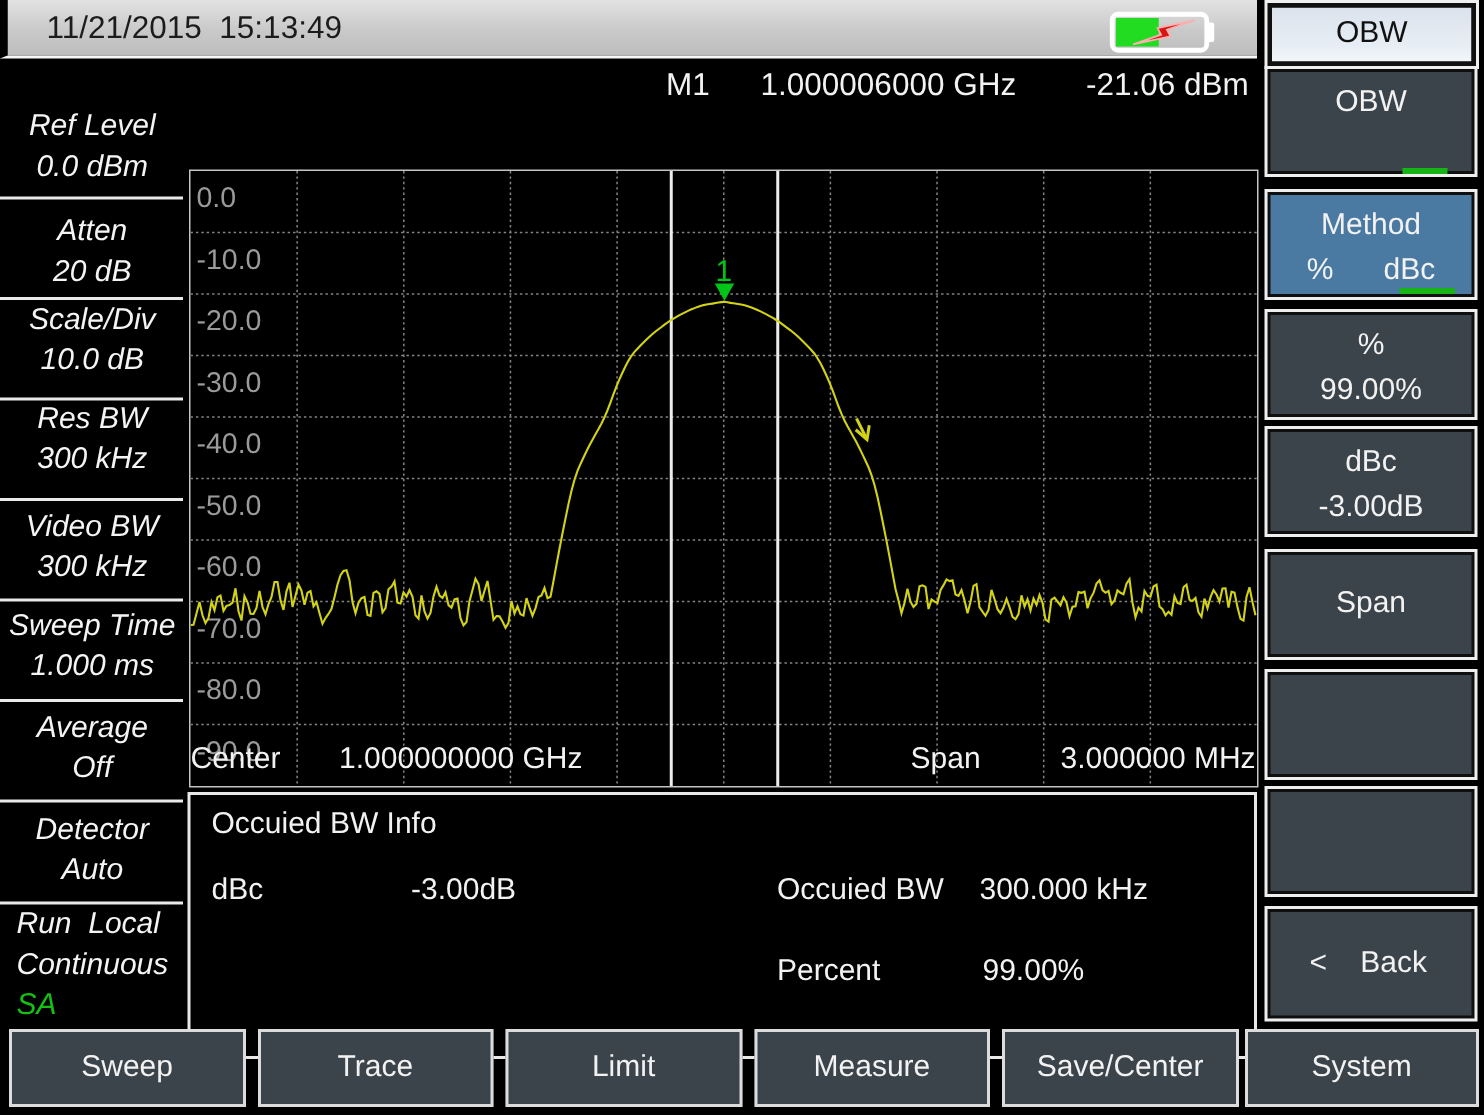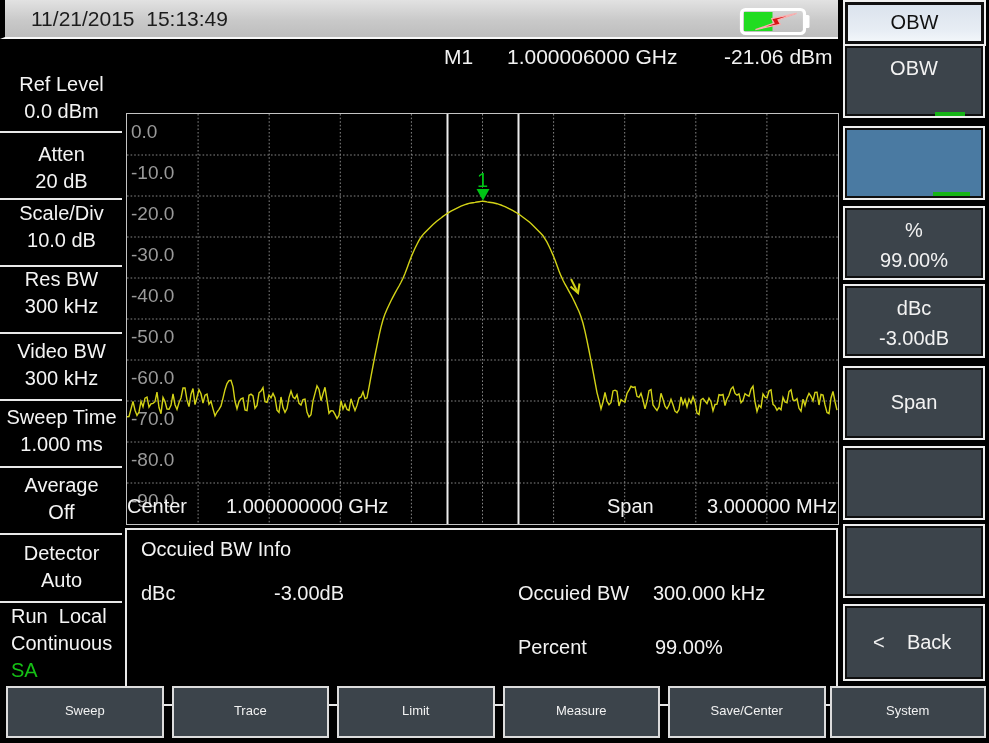--- a/index.html
+++ b/index.html
@@ -4,42 +4,42 @@
 html,body { width:989px; height:743px; background:#000; overflow:hidden;
   font-family:"Liberation Sans", sans-serif; position:relative; }
 .abs { position:absolute; }
 .topbar { left:0; top:0; width:838px; height:39px;
   background:linear-gradient(#e2e2e2,#c9c9c9 55%,#bdbdbd);
   border-bottom:2px solid #f8f8f8; border-left:5px solid #000;
   color:#1c1c1c; font-size:21px; line-height:37px; padding-left:26px; }
 .wt { color:#f2f2f2; font-size:20px; }
 .mk { font-size:21px; }
 
-.lsec { left:0; width:123px; color:#f4f4f4; font-size:20px; line-height:27px; text-align:center; }
+.lsec { left:0; width:123px; color:#f4f4f4; font-size:20px; line-height:27px; text-align:center;font-style:italic; }
 .lsep { left:0; width:122px; height:2px; background:#e9e9e9; }
 
 .plot { left:126px; top:73px; width:713px; height:412px; border:1px solid #c4c4c4; background:#000;margin-top:40px; }
 .g { stroke:#858585; stroke-width:1; stroke-dasharray:1.6,2; fill:none; }
 .yl { fill:#9a9a9a; font-size:19px; font-family:"Liberation Sans",sans-serif; }
 
 .infobox { left:125px; top:528px; width:713px; height:178px; border:2px solid #e8e8e8;
   background:#000; color:#f2f2f2; font-size:20px; }
 
 .rtitle { left:845px; top:2px; width:139px; height:42px;
   background:linear-gradient(#dbe3ed,#e7edf4 70%,#f2f6fa); outline:2px solid #f0f0f0;
   border:3px solid #101010; color:#111; font-size:20px; text-align:center; line-height:35px; }
 .rbtn { left:845px; width:138px; height:70px; background:#3c444b;
   border:2px solid #0f0f0f; outline:2.5px solid #eeeeee; color:#f2f2f2; font-size:20px; text-align:center; }
 .rbtn .l1 { margin-top:9px; }
 .rbtn .l2 { margin-top:7px; }
 .blue { background:#4a7aa2; }
 .gund { position:absolute; height:4px; background:#16b416; }
 
 .bbtn { top:686px; height:52px; background:#3c444b; border:2px solid #dcdcdc;
-  color:#f2f2f2; font-size:13px; text-align:center; line-height:46px; }
+  color:#f2f2f2; font-size:20px; text-align:center; line-height:46px; }
 </style></head>
 <body>
 <div class="abs topbar">11/21/2015&nbsp; 15:13:49</div>
 <svg class="abs" style="left:738px;top:7px" width="74" height="29" viewBox="0 0 74 29">
   <rect x="3.5" y="2.5" width="63" height="24" rx="4" fill="none" stroke="#fff" stroke-width="3.2"></rect>
   <rect x="66" y="8" width="5.5" height="13" rx="1.5" fill="#fff"></rect>
   <rect x="6" y="5" width="28.5" height="19" fill="#21dc21"></rect>
   <g transform="translate(38,14.5) rotate(62)">
       <polygon points="2.5,-22 -4.5,2.5 0.5,2.5 -2.5,22 4.5,-2.5 -0.5,-2.5" fill="#d81414" stroke="#f8b0b0" stroke-width="1.2"></polygon>
     </g>
@@ -123,20 +123,22 @@
 <div class="abs lsep" style="top:466px"></div>
 <div class="abs lsep" style="top:533px"></div>
 <div class="abs lsep" style="top:601px"></div>
 
 <div class="abs rtitle">OBW</div>
 <div class="abs rbtn" style="top:46px">
     <div class="l1">OBW</div>
     <div class="gund" style="left:88px;top:64px;width:30px"></div>
   </div>
 <div class="abs rbtn blue" style="top:128px">
+    <div class="l1">Method</div>
+    <div class="l2">%&nbsp;&nbsp;&nbsp;&nbsp;&nbsp;&nbsp;dBc</div>
     <div class="gund" style="left:86px;top:62px;width:37px"></div>
   </div>
 <div class="abs rbtn" style="top:208px">
     <div class="l1">%</div>
     <div class="l2">99.00%</div>
   </div>
 <div class="abs rbtn" style="top:286px">
     <div class="l1">dBc</div>
     <div class="l2">-3.00dB</div>
   </div>

